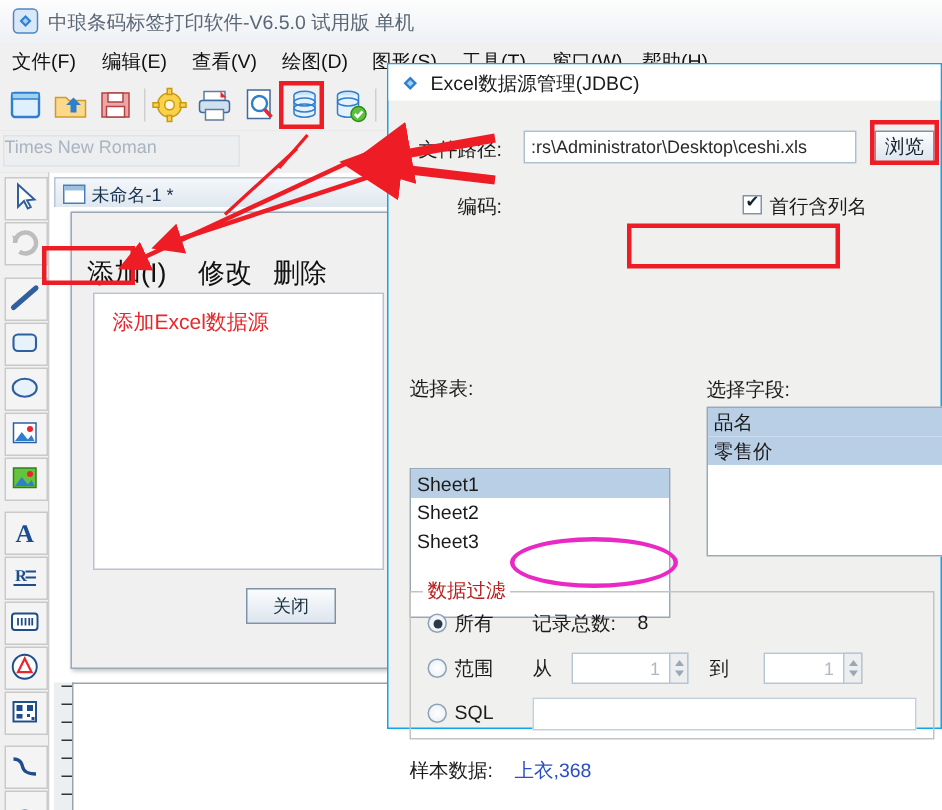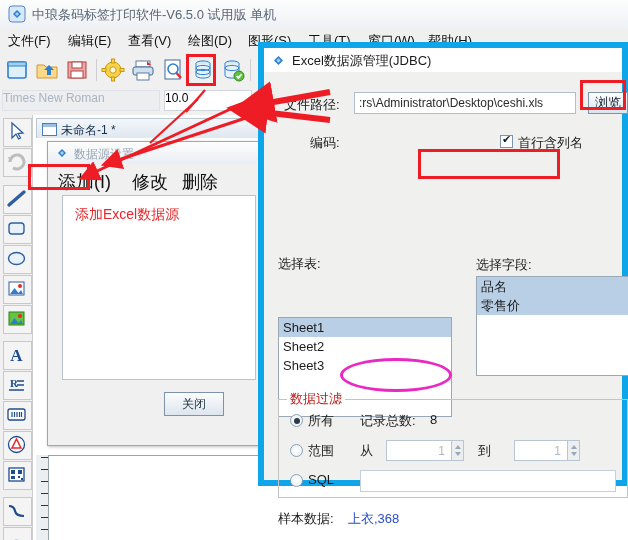--- a/index.html
+++ b/index.html
@@ -58,21 +58,21 @@
   #dsdlg-logo{position:absolute;left:6px;top:3px;width:16px;height:16px;}
   .dsbtn{position:absolute;top:28px;font-size:18px;color:#111;white-space:nowrap;}
   #ds-list{position:absolute;left:14px;top:53px;width:194px;height:185px;background:#fff;border:1px solid #b7c3cf;box-sizing:border-box;}
   #ds-note{position:absolute;left:12px;top:10px;font-size:14px;color:#e8262b;white-space:nowrap;}
   #ds-close{position:absolute;left:116px;top:250px;width:60px;height:24px;
      background:linear-gradient(#fbfcfd,#dde5ee);border:1px solid #7e93ab;box-sizing:border-box;
      font-size:12px;color:#17303f;text-align:center;line-height:22px;}
 
   
   #exdlg{position:absolute;left:258px;top:42px;width:370px;height:444px;
-     background:#f0f0ee;border:6px solid #0ea5e9;box-sizing:border-box;}
+     background:#f0f0ee;border:1px solid #0ea5e9;box-sizing:border-box;}
   #exdlg-title{position:absolute;left:0;top:0;width:100%;height:24px;background:#fff;}
   #exdlg-title .t{position:absolute;left:28px;top:4px;font-size:13px;color:#1a1a1a;white-space:nowrap;}
   #ex-logo{position:absolute;left:6px;top:4px;width:17px;height:17px;}
 
   .lbl{position:absolute;font-size:13px;color:#1b1b1b;white-space:nowrap;}
   .tfield{position:absolute;background:#fff;border:1px solid #aebecd;box-sizing:border-box;}
   .tfield .tv{position:absolute;left:4px;top:3px;font-size:12px;color:#2a2a2a;white-space:nowrap;}
   .btn{position:absolute;background:linear-gradient(#fcfdfe,#dbe4ee);
      border:1px solid #7f93aa;box-sizing:border-box;text-align:center;
      font-size:13px;color:#15222d;}
@@ -178,24 +178,20 @@
       <path d="M16.6 19 l1.8 1.9 l3.2 -3.6" fill="none" stroke="#fff" stroke-width="1.7"></path>
     </svg>
     <div class="tbtn sep" style="left:250px"></div>
   </div>
 
   <div id="toolbar2">
     <div class="combo-flat" style="left:2px;width:158px;">
       <div class="val" style="color:#aab4c0">Times New Roman</div>
       <div class="arw"></div>
     </div>
-    <div class="combo-flat" style="left:164px;width:88px;background:#fff;border-color:#cfd6dd;">
-      <div class="val">10.0</div>
-      <div class="arw"></div>
-    </div>
   </div>
 
   <div id="lefttools">
     <div class="ltool" style="top:3px">
       <svg viewBox="0 0 25 25" width="25" height="25">
           <path d="M8 4 L8 19 L12 15 L14.5 20 L16.5 19 L14 14.5 L19 14 Z" fill="#fff" stroke="#2f5f9e" stroke-width="1.3"></path>
         </svg>
     </div>
     <div class="ltool" style="top:33px">
       <svg viewBox="0 0 25 25" width="25" height="25">
@@ -292,27 +288,20 @@
     <div class="rtick" style="top:14px"></div>
     <div class="rtick" style="top:26px"></div>
     <div class="rtick" style="top:38px"></div>
     <div class="rtick" style="top:50px"></div>
     <div class="rtick" style="top:62px"></div>
     <div class="rtick" style="top:74px"></div>
   </div>
   <div id="canvas"></div>
 
   <div id="dsdlg">
-    <div id="dsdlg-title">
-      <svg id="dsdlg-logo" viewBox="0 0 16 16">
-        <path d="M4 8 L8 4 L12 8 L8 12 Z" fill="#2f7fd0"></path>
-        <path d="M6 8 L8 6 L10 8 L8 10 Z" fill="#9fd2f0"></path>
-      </svg>
-      <div class="t">数据源设置</div>
-    </div>
     <div class="dsbtn" style="left:10px">添加(I)</div>
     <div class="dsbtn" style="left:84px">修改</div>
     <div class="dsbtn" style="left:134px">删除</div>
     <div id="ds-list">
       <div id="ds-note">添加Excel数据源</div>
     </div>
     <div id="ds-close">关闭</div>
   </div>
 
   <div id="exdlg">

